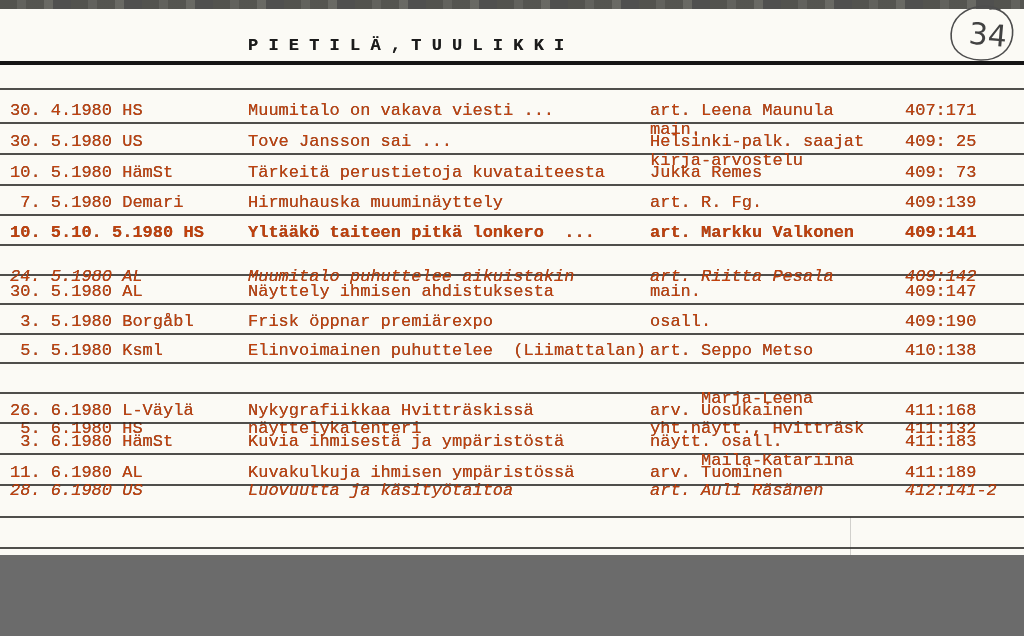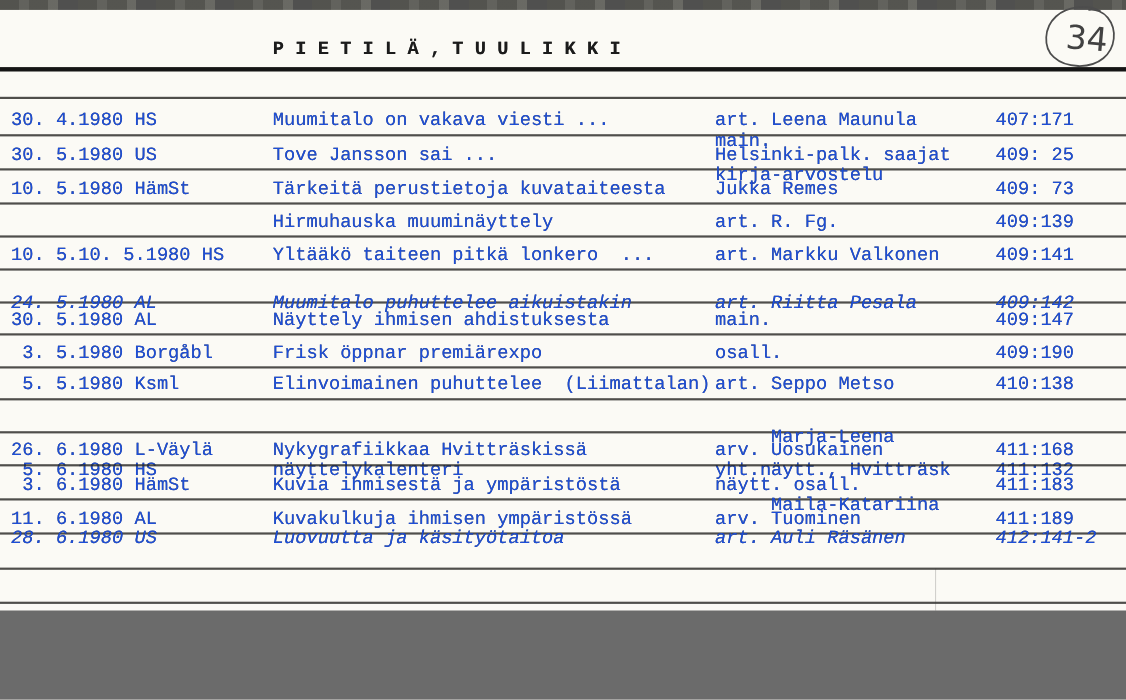--- a/index.html
+++ b/index.html
@@ -24,21 +24,21 @@
   .crease-v{position:absolute;left:850px;top:517px;width:1px;height:115px;background:rgba(60,60,60,0.22);}
   .title{
     position:absolute;left:248px;top:36px;
     font-size:17px;font-weight:bold;color:#1b1b1b;white-space:pre;
     text-shadow:0 0 0.6px rgba(25,25,25,0.7);
   }
   .rows{position:absolute;left:0;top:0;width:1024px;height:636px;}
   .row{position:absolute;left:0;width:1024px;height:23px;}
   .row span{
     position:absolute;bottom:1px;white-space:pre;
-    font-size:17px;line-height:20px;color:#1d4ed8;
+    font-size:17px;line-height:20px;color:#c2410c;
     text-shadow:0 0 0.55px rgba(25,25,25,0.75);
   }
   .row .ds{left:10px;}
   .row .ttl{left:248px;text-align:center;}
   .row .attr{left:650px;}
   .row .attr-top{left:650px;bottom:13px;}
   .row .ref{left:905px;}
   .imprint{
     position:absolute;left:9px;top:614px;
     font-family:"Liberation Sans",sans-serif;font-size:12px;color:#2a2a2a;
@@ -86,26 +86,27 @@
       <div class="hline" style="top: 184px;"></div>
       <div class="row" style="top: 161px;">
         <span class="ds">10. 5.1980 HämSt</span>
         <span class="ttl">Tärkeitä perustietoja kuvataiteesta</span>
         <span class="attr-top">kirja-arvostelu</span>
         <span class="attr">Jukka Remes</span>
         <span class="ref">409: 73</span>
       </div>
       <div class="hline" style="top: 214px;"></div>
       <div class="row" style="top: 191px;">
+        <span class="ds"> 7. 5.1980 Demari</span>
         <span class="ttl">Hirmuhauska muuminäyttely</span>
         <span class="attr">art. R. Fg.</span>
         <span class="ref">409:139</span>
       </div>
       <div class="hline" style="top: 244px;"></div>
-      <div class="row" style="top: 221px;">
+      <div class="row" style="top: 221px; font-weight: bold;">
         <span class="ds">10. 5.10. 5.1980 HS</span>
         <span class="ttl">Yltääkö taiteen pitkä lonkero  ...</span>
         <span class="attr">art. Markku Valkonen</span>
         <span class="ref">409:141</span>
       </div>
       <div class="hline" style="top: 274px;"></div>
       <div class="row" style="top: 265px; font-style: italic;">
         <span class="ds">24. 5.1980 AL</span>
         <span class="ttl">Muumitalo puhuttelee aikuistakin</span>
         <span class="attr">art. Riitta Pesala</span>

